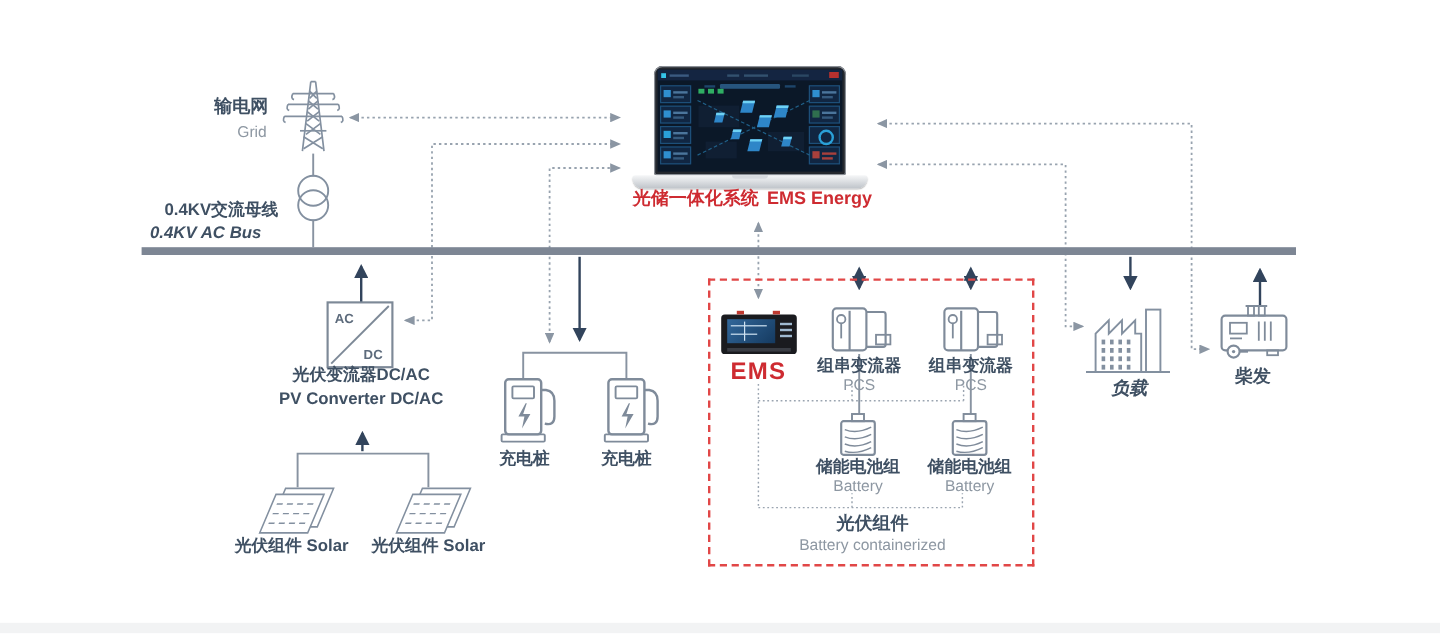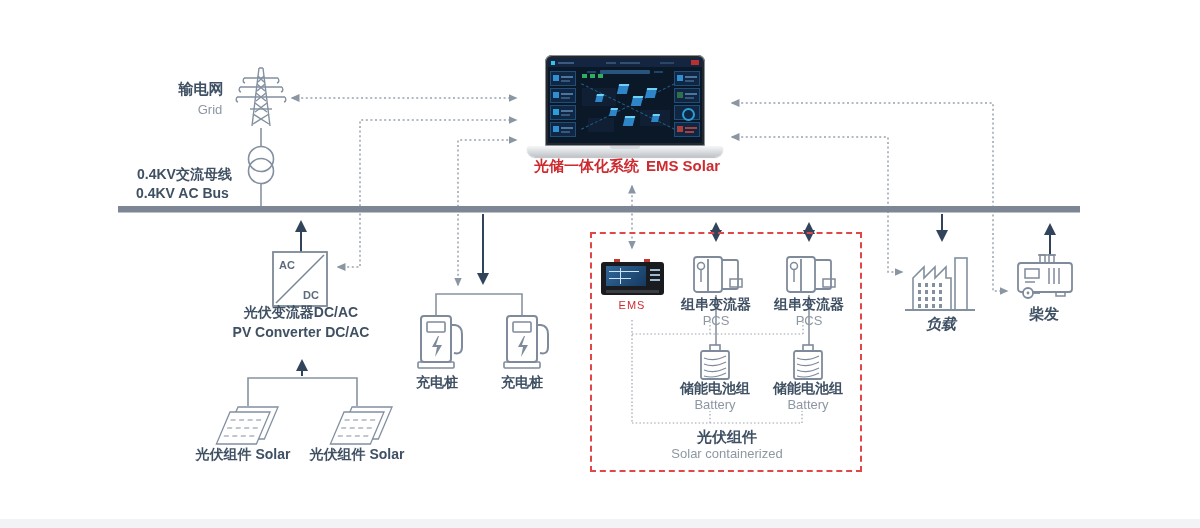--- a/index.html
+++ b/index.html
@@ -6,21 +6,21 @@
   #stage{position:relative;width:1200px;height:528px;background:#ffffff;overflow:hidden;
          font-family:"Liberation Sans","DejaVu Sans",sans-serif;}
   .lbl{position:absolute;white-space:nowrap;line-height:1.15;text-align:right;}
   .zh-bold{font-weight:bold;color:#3f5063;font-size:14px;}
   .zh-big{font-weight:bold;color:#3f5063;font-size:15px;}
   .en-sub{color:#8d97a2;font-size:13px;}
   .ctr{transform:translateX(-50%);text-align:center;}
   .red-title{font-size:15px;color:#ce2b31;}
   .red-title .zh{font-weight:bold;}
   .red-title .en{font-weight:600;margin-left:7px;}
-  .ems-red{font-weight:normal;color:#ce2b31;font-size:11px;letter-spacing:1px;}
+  .ems-red{font-weight:bold;color:#ce2b31;font-size:20px;letter-spacing:1px;}
   #redbox{position:absolute;left:590px;top:232px;width:268px;height:236px;
           border:2px dashed #e14747;}
   svg{position:absolute;left:0;top:0;}
   
   #laptop{position:absolute;left:527px;top:55px;width:196px;height:103px;}
   #lp-screen{position:absolute;left:18px;top:0;width:160px;height:91px;background:#24282e;
              border-radius:7px 7px 2px 2px;box-shadow:0 0 0 1px #8b9097 inset;}
   #lp-inner{position:absolute;left:3px;top:3px;width:154px;height:85px;background:#0b1828;overflow:hidden;}
   #lp-base{position:absolute;left:0;top:91px;width:196px;height:11px;
            background:linear-gradient(#f6f7f8,#bfc4ca);border-radius:3px 3px 10px 10px;
@@ -320,24 +320,24 @@
         <i style="top:12px;"></i>
         <i style="top:17px;"></i>
     </div>
     <div class="strip"></div>
   </div>
 
   <div class="lbl zh-big ctr" style="left:201px;top:80px;text-align:center;">输电网</div>
   <div class="lbl en-sub ctr" style="left:210px;top:103px;">Grid</div>
 
   <div class="lbl zh-bold" style="left:137px;top:166px;">0.4KV交流母线</div>
-  <div class="lbl zh-bold" style="left:136px;top:185px;">0.4KV AC Bus</div>
+  <div class="lbl zh-bold" style="left:125px;top:185px;font-style:italic;">0.4KV AC Bus</div>
 
   <div class="lbl red-title ctr" style="left:627px;top:157px;">
-    <span class="zh">光储一体化系统</span><span class="en">EMS Solar</span>
+    <span class="zh">光储一体化系统</span><span class="en">EMS Energy</span>
   </div>
 
   <div class="lbl zh-bold ctr" style="left:301px;top:304px;">光伏变流器DC/AC</div>
   <div class="lbl zh-bold ctr" style="left:301px;top:324px;text-align:right;">PV Converter DC/AC</div>
 
   <div class="lbl zh-bold ctr" style="left:243px;top:446px;">光伏组件 Solar</div>
   <div class="lbl zh-bold ctr" style="left:357px;top:446px;">光伏组件 Solar</div>
 
   <div class="lbl zh-bold ctr" style="left:437px;top:374px;">充电桩</div>
   <div class="lbl zh-bold ctr" style="left:522px;top:374px;">充电桩</div>
@@ -348,19 +348,19 @@
   <div class="lbl en-sub ctr" style="left:716px;top:314px;">PCS</div>
   <div class="lbl zh-bold ctr" style="left:809px;top:296px;">组串变流器</div>
   <div class="lbl en-sub ctr" style="left:809px;top:314px;">PCS</div>
 
   <div class="lbl zh-bold ctr" style="left:715px;top:380px;">储能电池组</div>
   <div class="lbl en-sub ctr" style="left:715px;top:398px;">Battery</div>
   <div class="lbl zh-bold ctr" style="left:808px;top:380px;">储能电池组</div>
   <div class="lbl en-sub ctr" style="left:808px;top:398px;">Battery</div>
 
   <div class="lbl zh-big ctr" style="left:727px;top:428px;">光伏组件</div>
-  <div class="lbl en-sub ctr" style="left:727px;top:447px;">Solar containerized</div>
+  <div class="lbl en-sub ctr" style="left:727px;top:447px;">Battery containerized</div>
 
   <div class="lbl zh-big ctr" style="left:941px;top:315px;font-style:italic;">负载</div>
   <div class="lbl zh-big ctr" style="left:1044px;top:305px;">柴发</div>
 
   <div id="footband"></div>
 </div>
 
 </body></html>

